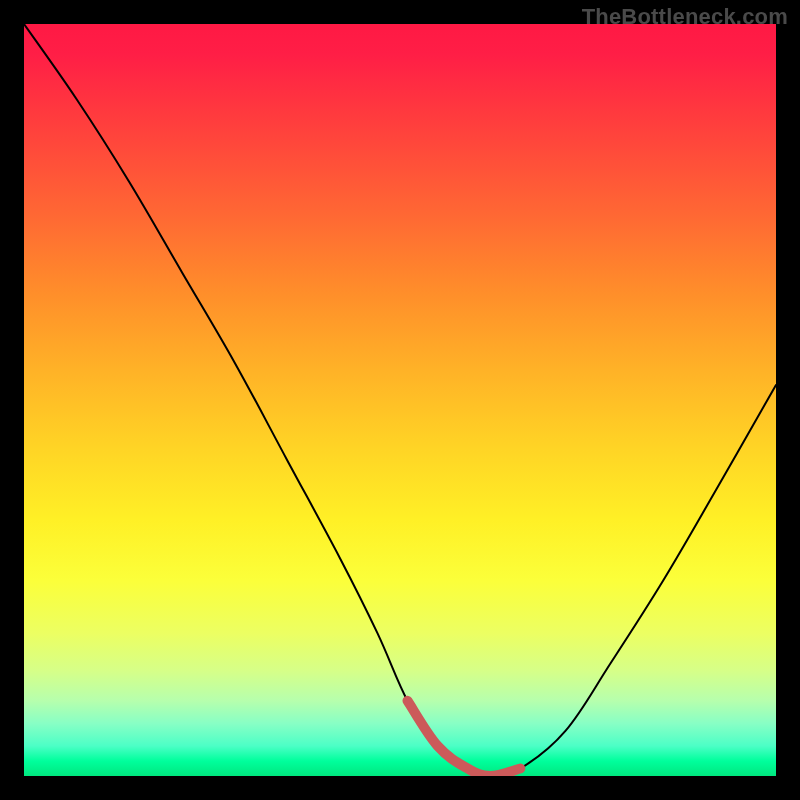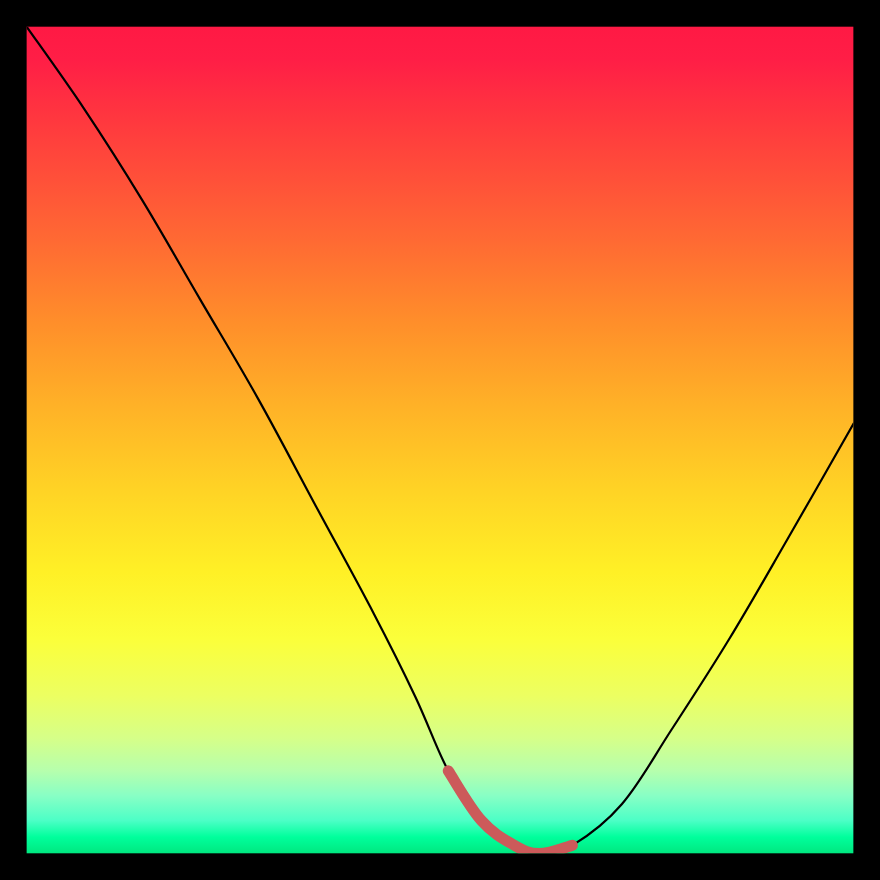--- a/index.html
+++ b/index.html
@@ -51,20 +51,21 @@
       #00ff9c 98%,
       #00e77f 100%
     );
   }
   svg.curve { position: absolute; inset: 0; }
 </style>
 </head>
 <body>
 
 <div class="frame">
+  <div class="watermark">TheBottleneck.com</div>
 
   <div class="plot">
     <div class="gradient"></div>
     <svg class="curve" viewBox="0 0 752 752" preserveAspectRatio="none">
       <path id="main-curve" fill="none" stroke="#000" stroke-width="2" stroke-linecap="round" stroke-linejoin="round" d="M 0,0 C 9.475200000000001,13.535999999999987 33.689600000000006,46.77439999999994 52.64000000000001,75.19999999999993 C 71.59040000000002,103.62559999999992 86.32960000000003,126.78719999999996 105.28000000000002,157.91999999999996 C 124.2304,189.05279999999996 138.96959999999999,215.67359999999996 157.92,248.15999999999997 C 176.8704,280.64639999999997 191.60960000000003,304.55999999999995 210.56000000000003,338.4 C 229.51040000000003,372.24 244.2496,400.9664 263.2,436.16 C 282.1504,471.35360000000003 299.5968,502.7872000000001 315.84,533.9200000000001 C 332.0832,565.0528 341.2576,583.4016 353.44,609.12 C 365.62239999999997,634.8384 372.6912,656.496 383.52,676.8 C 394.3488,697.1039999999999 402.7712,709.7375999999999 413.6,721.92 C 424.4288,734.1024 434.2048,739.0656 443.67999999999995,744.48 C 453.1551999999999,749.8944 456.7648,752 466.24,752 C 475.71520000000004,752 482.78400000000005,752.6016 496.32000000000005,744.48 C 509.85600000000005,736.3584000000001 525.1967999999999,725.8303999999999 541.4399999999999,706.88 C 557.6831999999999,687.9296 568.9632,666.272 586.5600000000001,639.2 C 604.1568000000001,612.128 620.2496,587.6128 639.1999999999999,556.48 C 658.1503999999999,525.3472 671.5360000000001,501.4336 691.84,466.24 C 712.144,431.0464 741.1712,379.9104 752,360.96"></path>
       <path id="highlight-curve" fill="none" stroke="#cc5a5a" stroke-width="10" stroke-linecap="round" stroke-linejoin="round" d="M 383.52,676.8 C 388.9344,684.9215999999999 402.7712,709.7375999999999 413.6,721.92 C 424.4288,734.1024 434.2048,739.0656 443.67999999999995,744.48 C 453.1551999999999,749.8944 456.7648,752 466.24,752 C 475.71520000000004,752 490.90560000000005,745.8336 496.32000000000005,744.48"></path>
     </svg>
   </div>
 </div>
 

